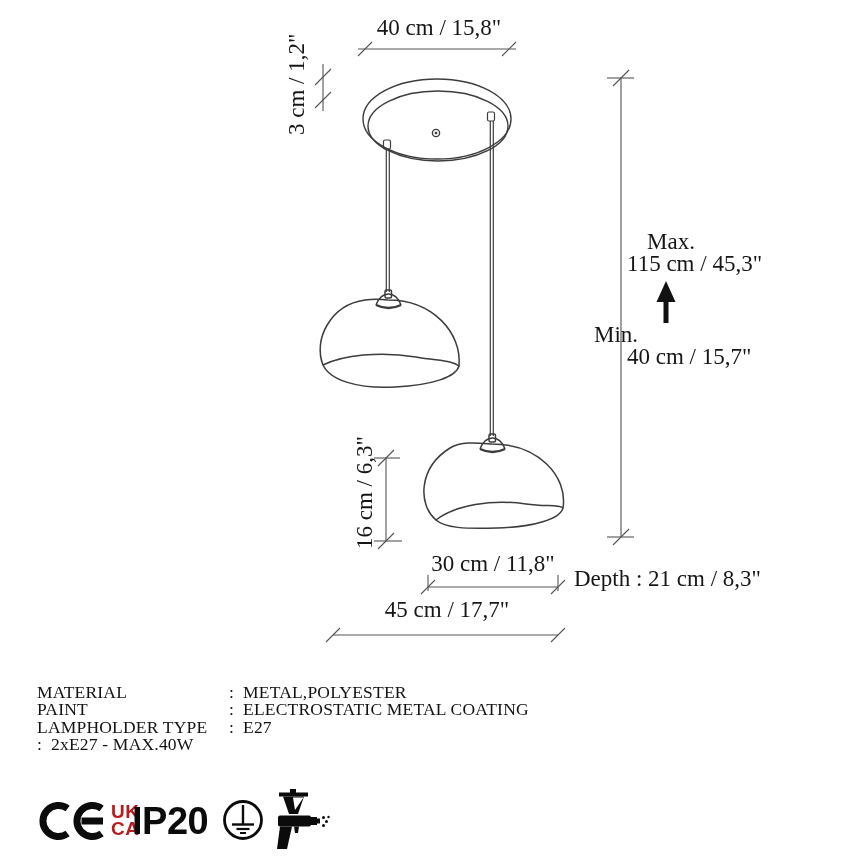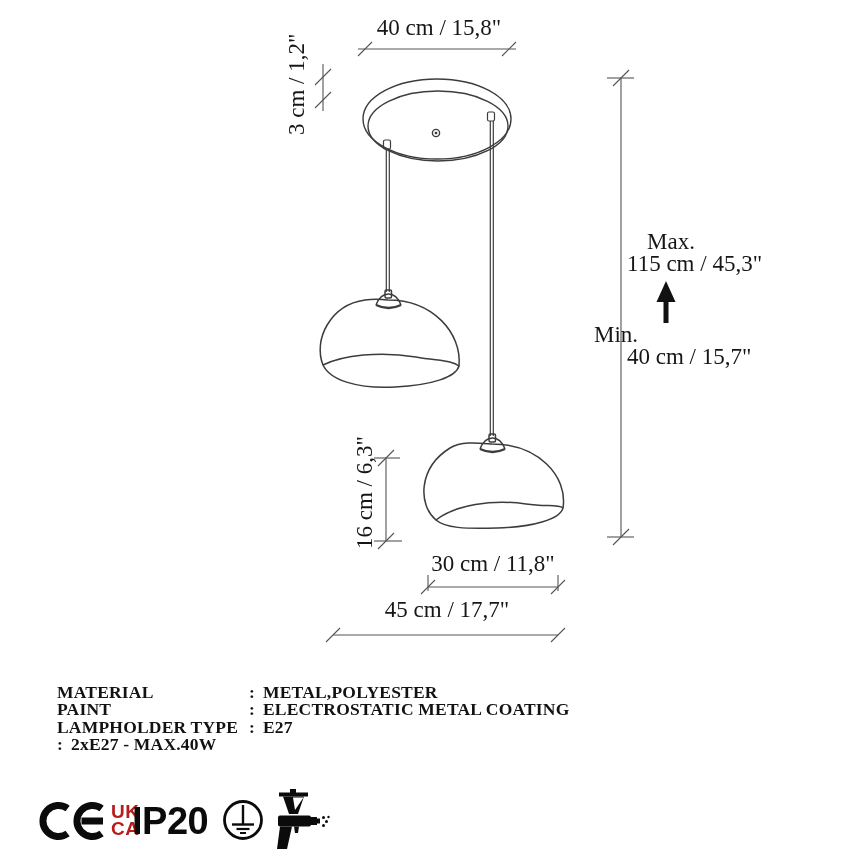--- a/index.html
+++ b/index.html
@@ -2,22 +2,22 @@
 <html><head>
 <meta charset="utf-8">
 <style>
   html,body{margin:0;padding:0;background:#fff;}
   .stage{position:relative;width:868px;height:868px;background:#ffffff;overflow:hidden;
          font-family:"Liberation Serif", serif;color:#141414;}
   .art{position:absolute;left:0;top:0;}
   .dim-label{position:absolute;font-size:23px;line-height:26px;white-space:nowrap;color:#161616;}
   .center{text-align:center;}
   .rot{transform:rotate(-90deg);transform-origin:50% 50%;}
-  .spec{position:absolute;left:37px;top:684px;font-weight:bold;font-size:17.5px;line-height:17.4px;
-        letter-spacing:0.2px;color:#121212;margin-left:20px;}
+  .spec{position:absolute;left:37px;top:684px;font-weight:normal;font-size:17.5px;line-height:17.4px;
+        letter-spacing:0.2px;color:#121212;}
   .spec-row{display:flex;}
   .spec-label{width:192px;}
   .spec-colon{width:14px;}
   .spec-value{white-space:nowrap;}
   .badge{position:absolute;}
   .ukca{font-family:"Liberation Sans", sans-serif;font-weight:bold;font-size:19px;line-height:16.5px;
         letter-spacing:0.5px;color:#b91c1c;}
   .ip{font-family:"Liberation Sans", sans-serif;font-weight:bold;font-size:38px;line-height:40px;
       letter-spacing:-0.5px;color:#0b0b0b;}
 </style>
@@ -147,20 +147,21 @@
 
   <div class="dim-label" style="left:627px;top:229px;margin-left:20px;">Max.</div>
   <div class="dim-label" style="left:627px;top:251px;">115 cm / 45,3"</div>
   <div class="dim-label" style="left:594px;top:322px;">Min.</div>
   <div class="dim-label" style="left:627px;top:344px;">40 cm / 15,7"</div>
 
   <div class="dim-label center rot" style="left:315px;top:486px;width:100px;">16 cm / 6,3"</div>
 
   <div class="dim-label center" style="left:393px;top:551px;width:200px;">30 cm / 11,8"</div>
 
+  <div class="dim-label" style="left:574px;top:566px;">Depth : 21 cm / 8,3"</div>
 
   <div class="dim-label center" style="left:347px;top:597px;width:200px;">45 cm / 17,7"</div>
 
   <div class="spec">
     <div class="spec-row">
       <span class="spec-label">MATERIAL</span>
       <span class="spec-colon">:</span>
       <span class="spec-value">METAL,POLYESTER</span>
     </div>
     <div class="spec-row">

